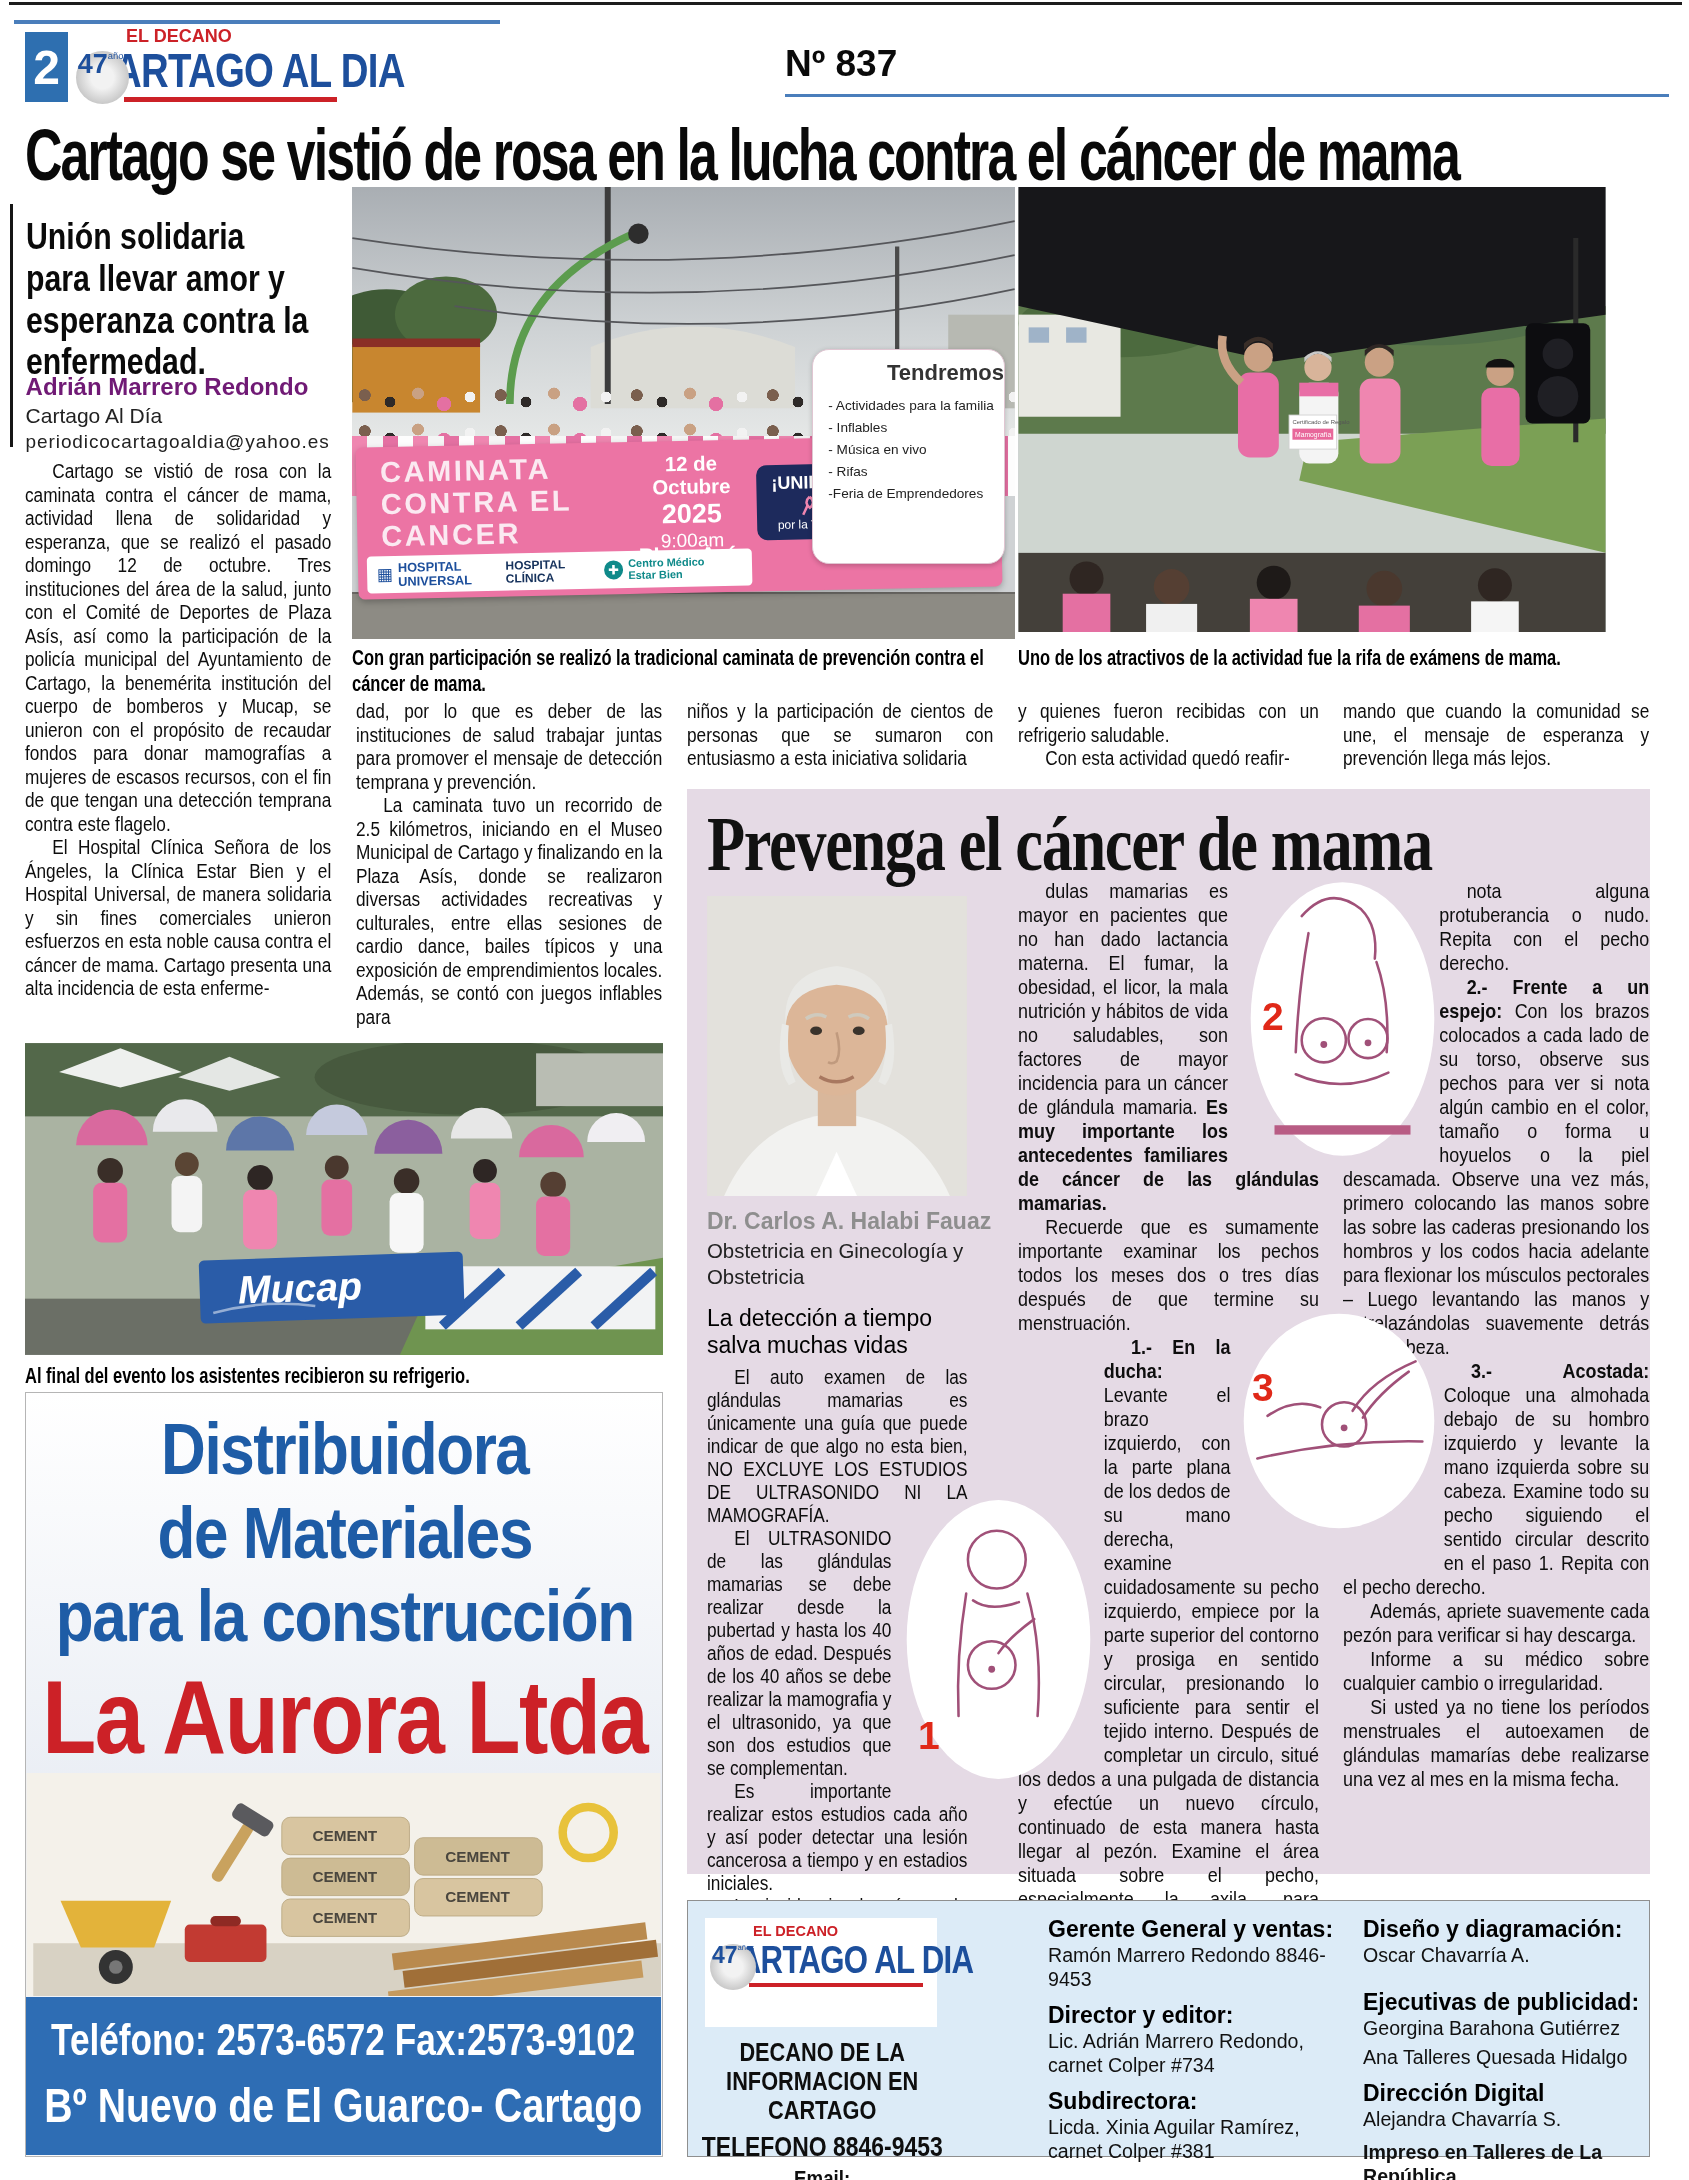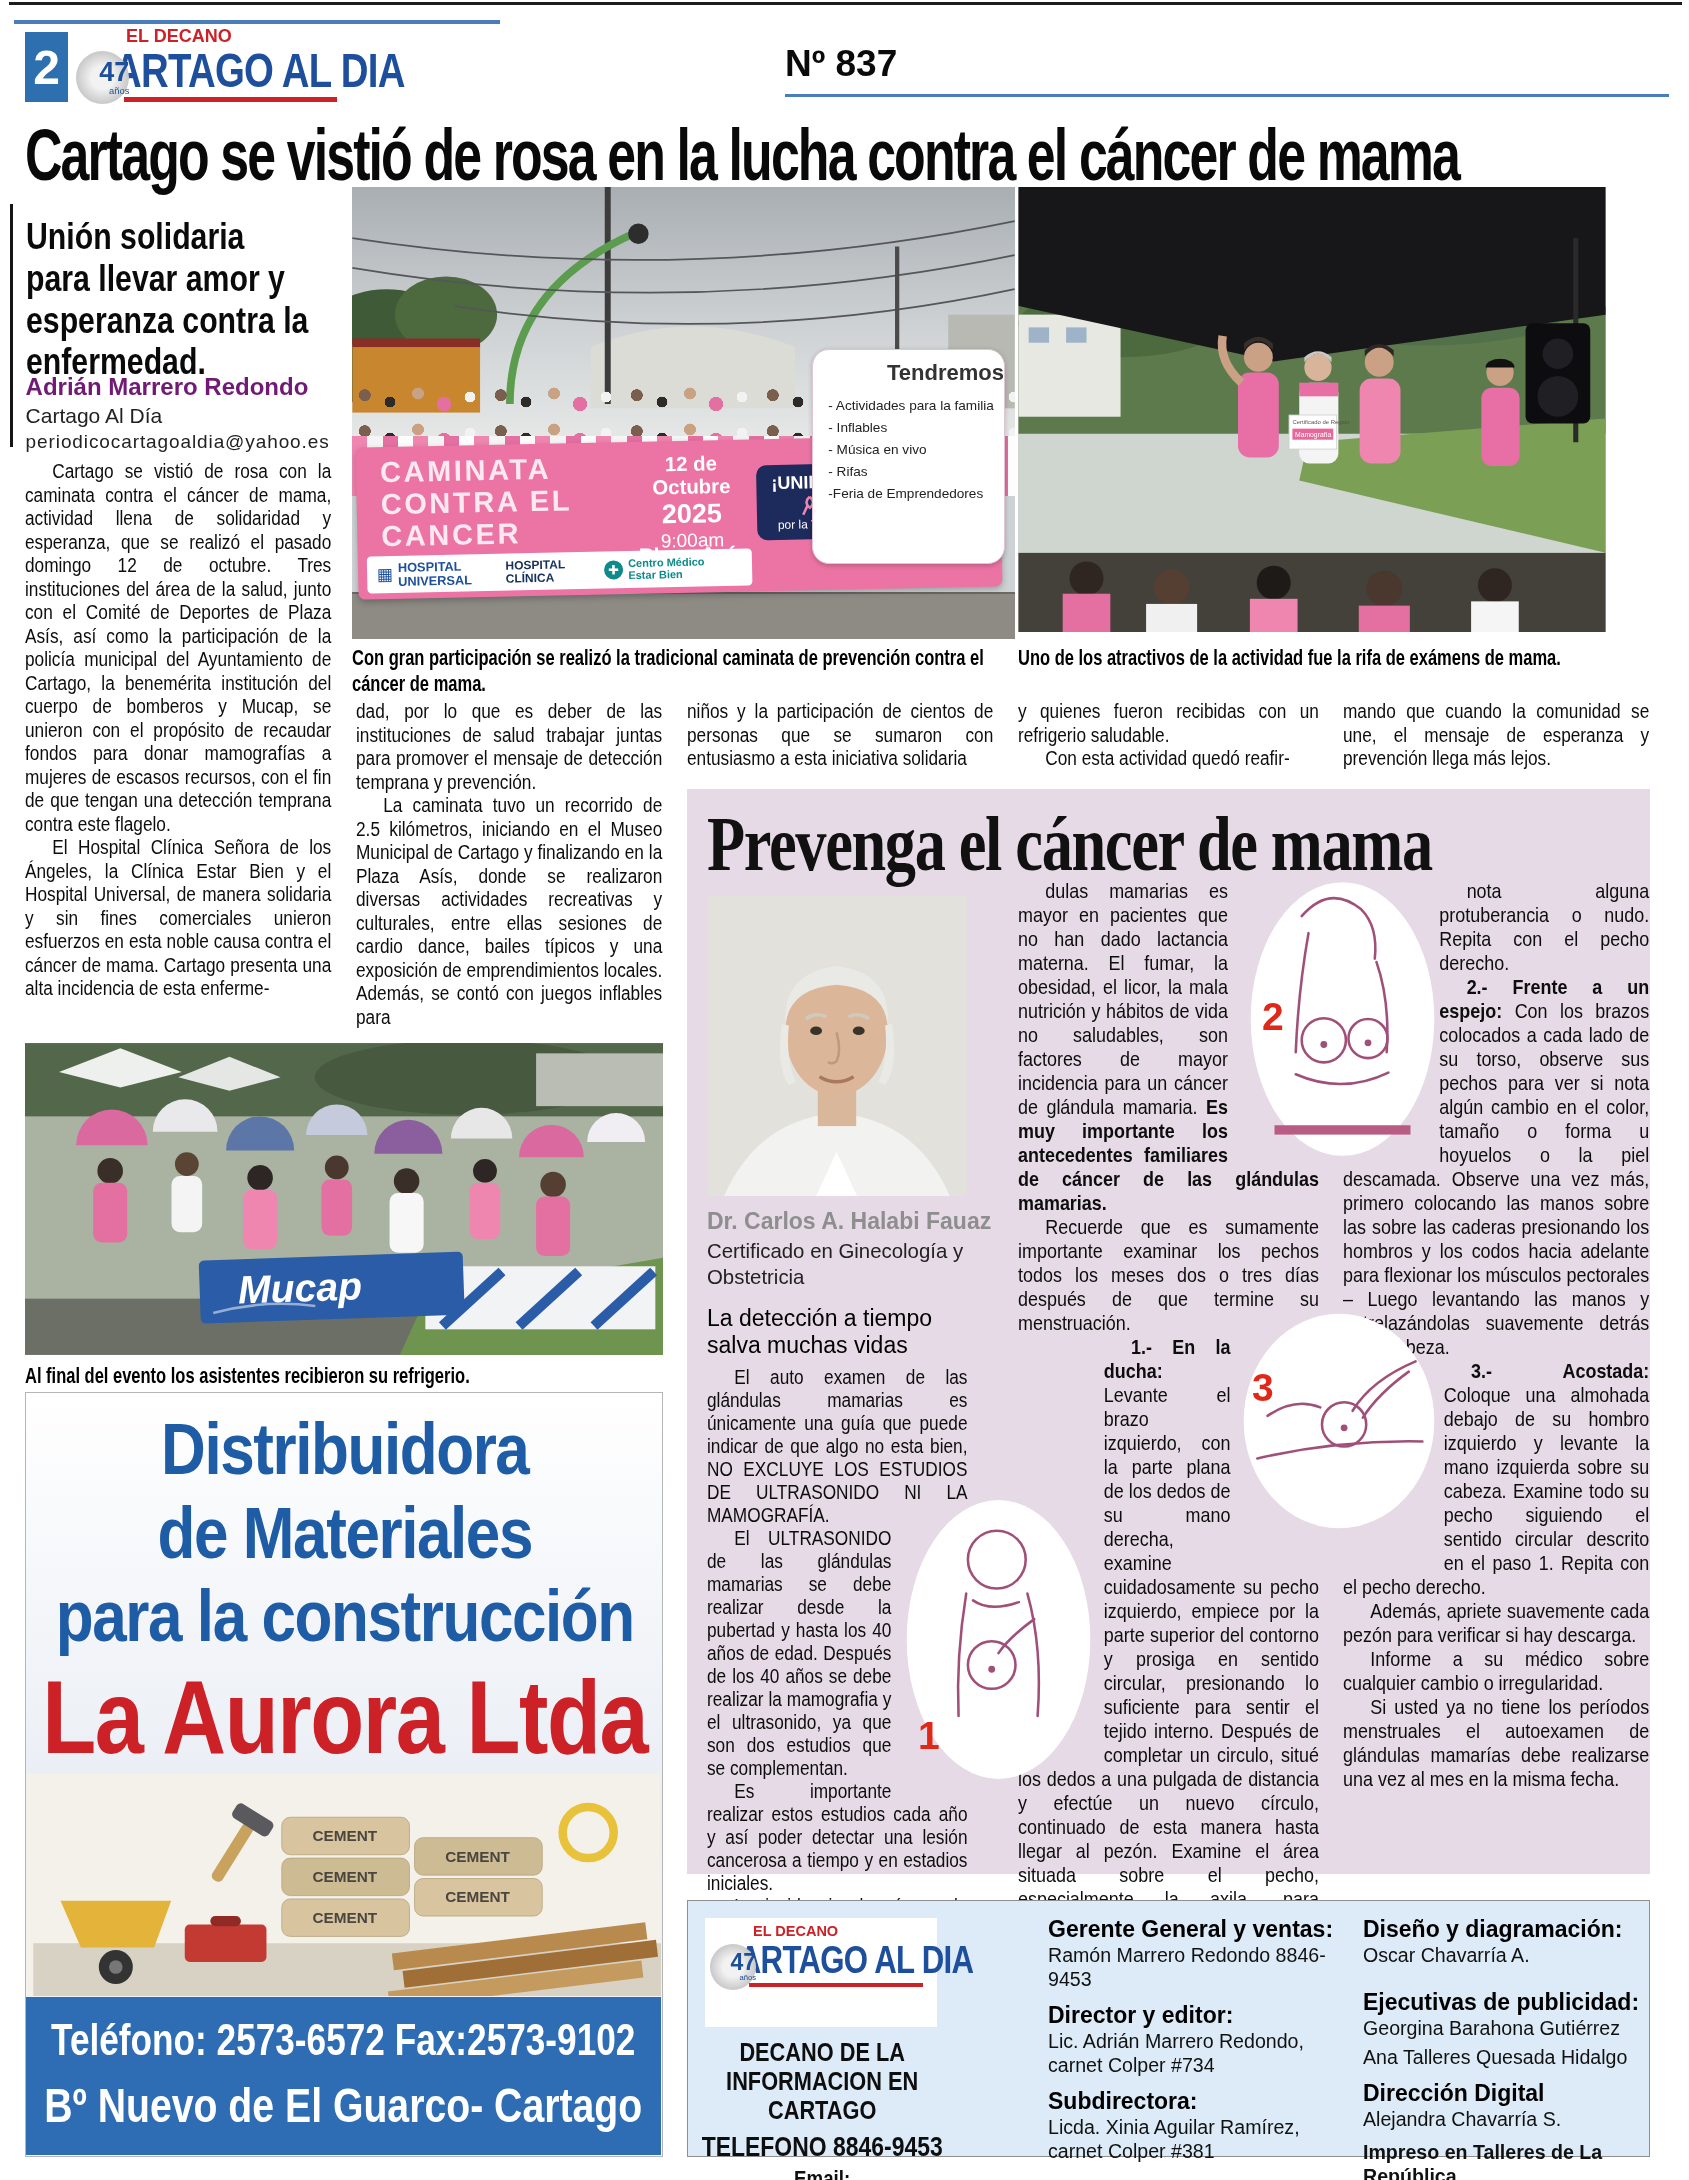--- a/index.html
+++ b/index.html
@@ -27,21 +27,21 @@
 
   .photo{position:absolute;overflow:hidden;background:#cfd2d4}
 
   
   .logo{position:absolute}
   .logo .tag{position:absolute;color:#cc2127;font-weight:bold}
   .logo .ttl{position:absolute;color:#1d4f9c;font-weight:bold;white-space:nowrap;
              transform:scaleX(0.8);transform-origin:0 0;letter-spacing:-0.9px}
   .logo .ul{position:absolute;background:#cc2127}
   .logo .em{position:absolute;border-radius:50%;background:radial-gradient(#f2f2f2 30%,#c9c9c9 70%,#a8a8a8);
-            display:flex;flex-direction:column;align-items:flex-end;justify-content:center}
+            display:flex;flex-direction:row;align-items:flex-start;justify-content:center}
   .logo .em .n47{color:#1d4f9c;font-weight:bold;line-height:1}
   .logo .em .an{color:#1d4f9c;line-height:1}
 
   .prevbox{position:absolute;left:687px;top:789px;width:963px;height:1085px;background:#e5dae5}
   .prevtitle{position:absolute;left:707px;top:799px;font-family:"Liberation Serif",serif;font-weight:bold;
              font-size:78px;letter-spacing:-1.7px;white-space:nowrap;transform:scaleX(0.8);transform-origin:0 0;color:#111}
   .fignum{position:absolute;font-weight:bold;font-size:39px;color:#e02818;z-index:8}
   .oval{position:absolute;z-index:6}
 
   .adbox{position:absolute;left:25px;top:1392px;width:638px;height:765px;border:1.7px solid #b5b5b5;
@@ -279,21 +279,21 @@
       <ellipse cx="128" cy="158" rx="7" ry="5" fill="#3a332c"></ellipse>
       <ellipse cx="178" cy="158" rx="7" ry="5" fill="#3a332c"></ellipse>
       <path d="M116 144 q12 -8 24 -2" stroke="#cfcabe" stroke-width="4" fill="none"></path>
       <path d="M166 142 q12 -6 24 2" stroke="#cfcabe" stroke-width="4" fill="none"></path>
       <path d="M152 160 q6 22 0 34 q-5 4 -10 1" stroke="#c09a7e" stroke-width="3" fill="none"></path>
       <path d="M132 212 q20 12 40 0" stroke="#a87860" stroke-width="4" fill="none"></path>
     </svg>
   </div>
   <div class="abs" style="left:707px;top:1208px;font-weight:bold;font-size:23px;color:#8e8e8e">Dr. Carlos A. Halabi Fauaz</div>
   <div class="abs" style="left:707px;top:1239px;font-size:20.4px;line-height:25.6px;color:#222">
-      <div>Certificado en Ginecología y</div>
+      <div>Obstetricia en Ginecología y</div>
       <div>Obstetricia</div>
     </div>
   <div class="abs" style="left:707px;top:1305px;font-weight:normal;font-size:23px;line-height:27px;color:#000">
       <div>La detección a tiempo</div>
       <div>salva muchas vidas</div>
     </div>
 
   <div class="newscol" style="left:707px;top:1366px;width:296px;font-size:19.6px;line-height:23px">
     <p><span>El auto examen de las glándulas mamarias es únicamente una guía que puede indicar de que algo no esta bien, NO EXCLUYE LOS ESTUDIOS DE ULTRASONIDO NI LA MAMOGRAFÍA.</span></p>
     <p><span class="fr" style="width:78px;height:264px"></span><span>El ULTRASONIDO de las glándulas mamarias se debe realizar desde la pubertad y hasta los 40 años de edad. Después de los 40 años se debe realizar la mamografia y el ultrasonido, ya que son dos estudios que se complementan.</span></p>

